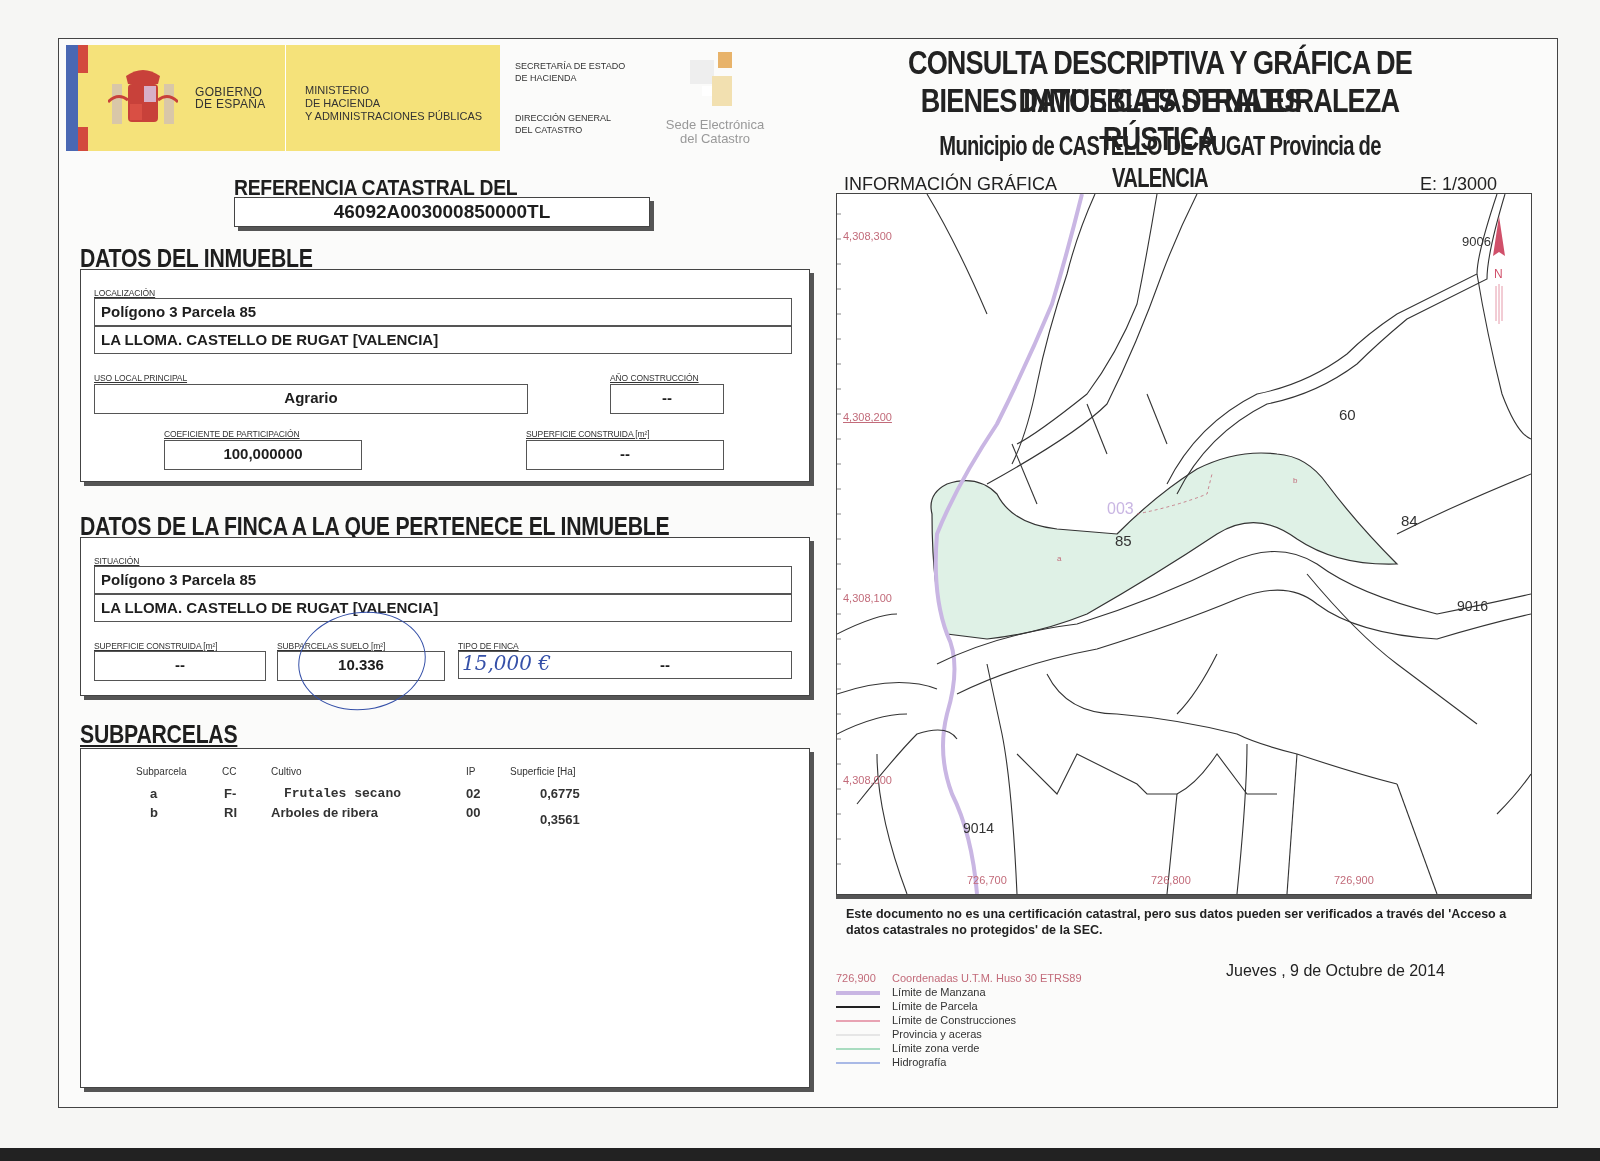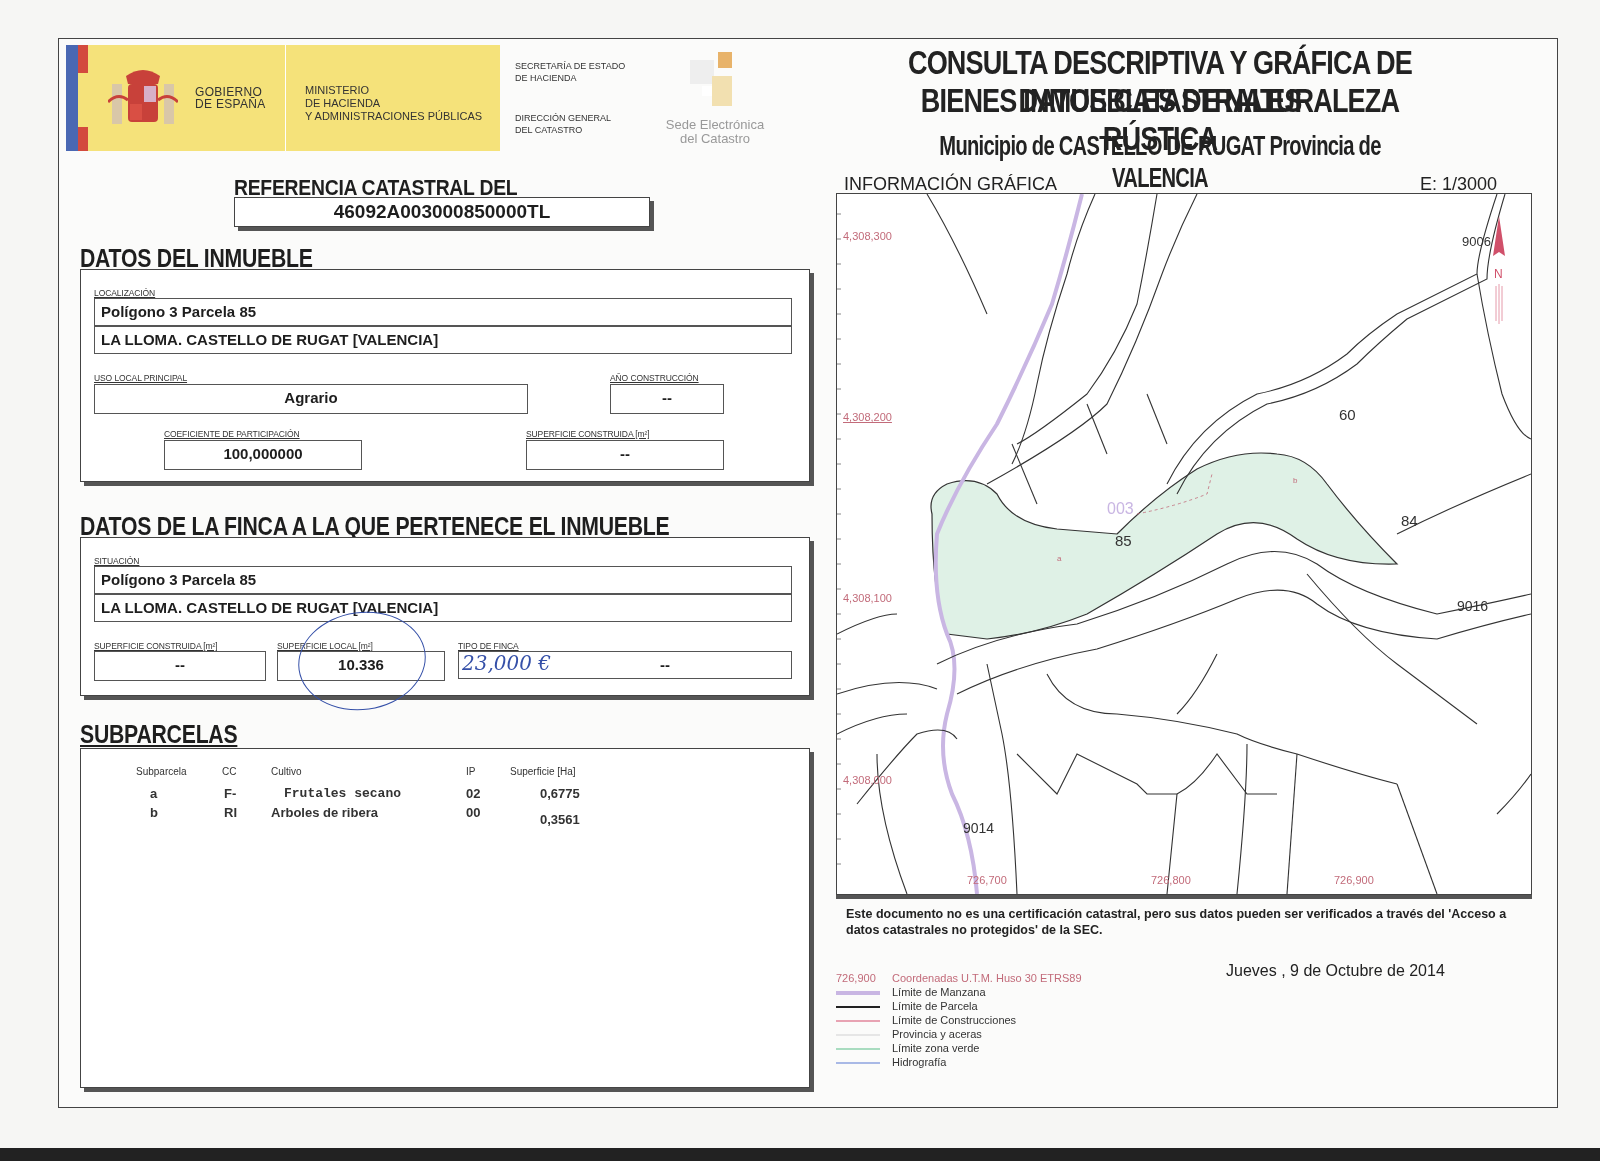--- a/index.html
+++ b/index.html
@@ -125,25 +125,25 @@
 <div class="lbl" style="left:526px;top:429px;">SUPERFICIE CONSTRUIDA [m²]</div>
 <div class="field c" style="left:526px;top:440px;width:196px;height:28px;">--</div>
 
 <div class="sec-title" style="left:80px;top:512px;">DATOS DE LA FINCA A LA QUE PERTENECE EL INMUEBLE</div>
 <div class="panel" style="left:80px;top:537px;width:728px;height:157px;"></div>
 <div class="lbl" style="left:94px;top:556px;">SITUACIÓN</div>
 <div class="field l" style="left:94px;top:566px;width:698px;height:28px;">Polígono 3 Parcela 85</div>
 <div class="field l" style="left:94px;top:594px;width:698px;height:28px;">LA LLOMA. CASTELLO DE RUGAT [VALENCIA]</div>
 <div class="lbl" style="left:94px;top:641px;">SUPERFICIE CONSTRUIDA [m²]</div>
 <div class="field c" style="left:94px;top:651px;width:170px;height:28px;">--</div>
-<div class="lbl" style="left:277px;top:641px;">SUPERFICIE LOCAL [m²]</div>
+<div class="lbl" style="left:277px;top:641px;">SUBPARCELAS SUELO [m²]</div>
 <div class="field c" style="left:277px;top:651px;width:166px;height:28px;">10.336</div>
 <div class="lbl" style="left:458px;top:641px;">TIPO DE FINCA</div>
 <div class="field c" style="left:458px;top:651px;width:334px;height:28px;padding-left:80px;box-sizing:border-box;">--</div>
-<div class="handwritten" style="left:462px;top:651px;">23,000 €</div>
+<div class="handwritten" style="left:462px;top:651px;">15,000 €</div>
 <div class="circle" style="left:298px;top:612px;width:126px;height:96px;transform:rotate(-8deg);"></div>
 
 <div class="sec-title" style="left:80px;top:720px;">SUBPARCELAS</div>
 <div class="panel" style="left:80px;top:748px;width:728px;height:338px;"></div>
 <div class="sub-h" style="left:136px;top:766px;">Subparcela</div>
 <div class="sub-h" style="left:222px;top:766px;">CC</div>
 <div class="sub-h" style="left:271px;top:766px;">Cultivo</div>
 <div class="sub-h" style="left:466px;top:766px;">IP</div>
 <div class="sub-h" style="left:510px;top:766px;">Superficie [Ha]</div>
 

